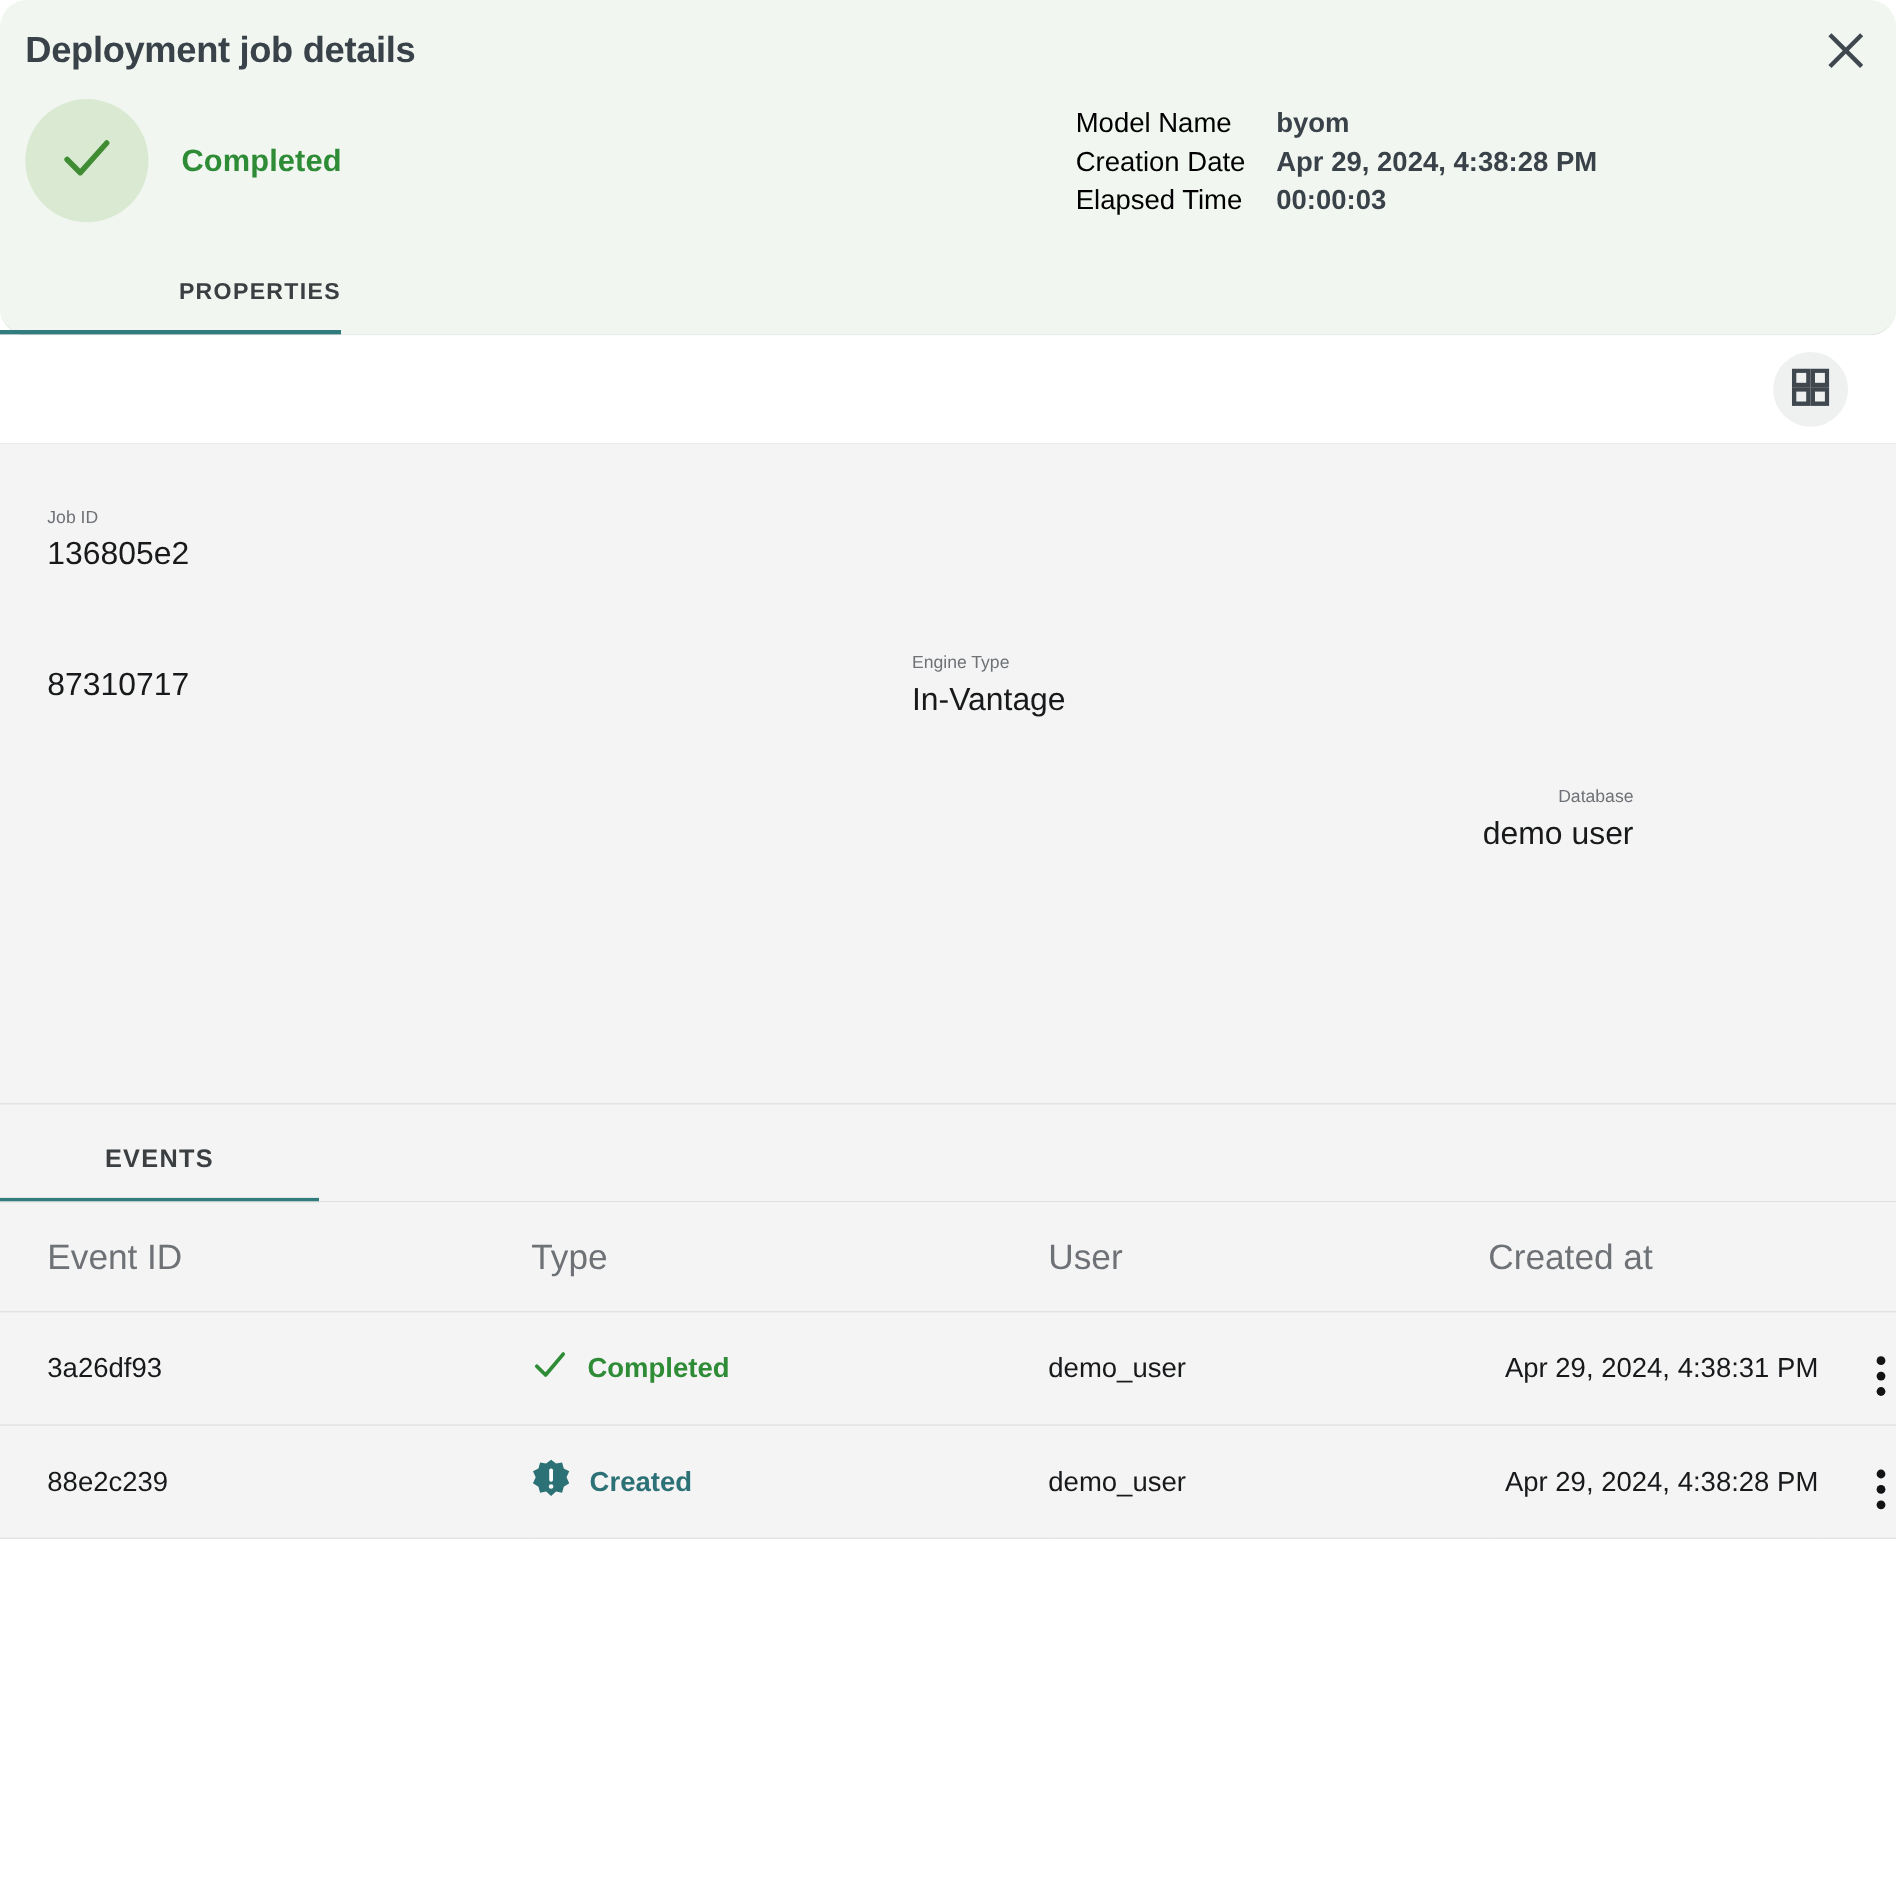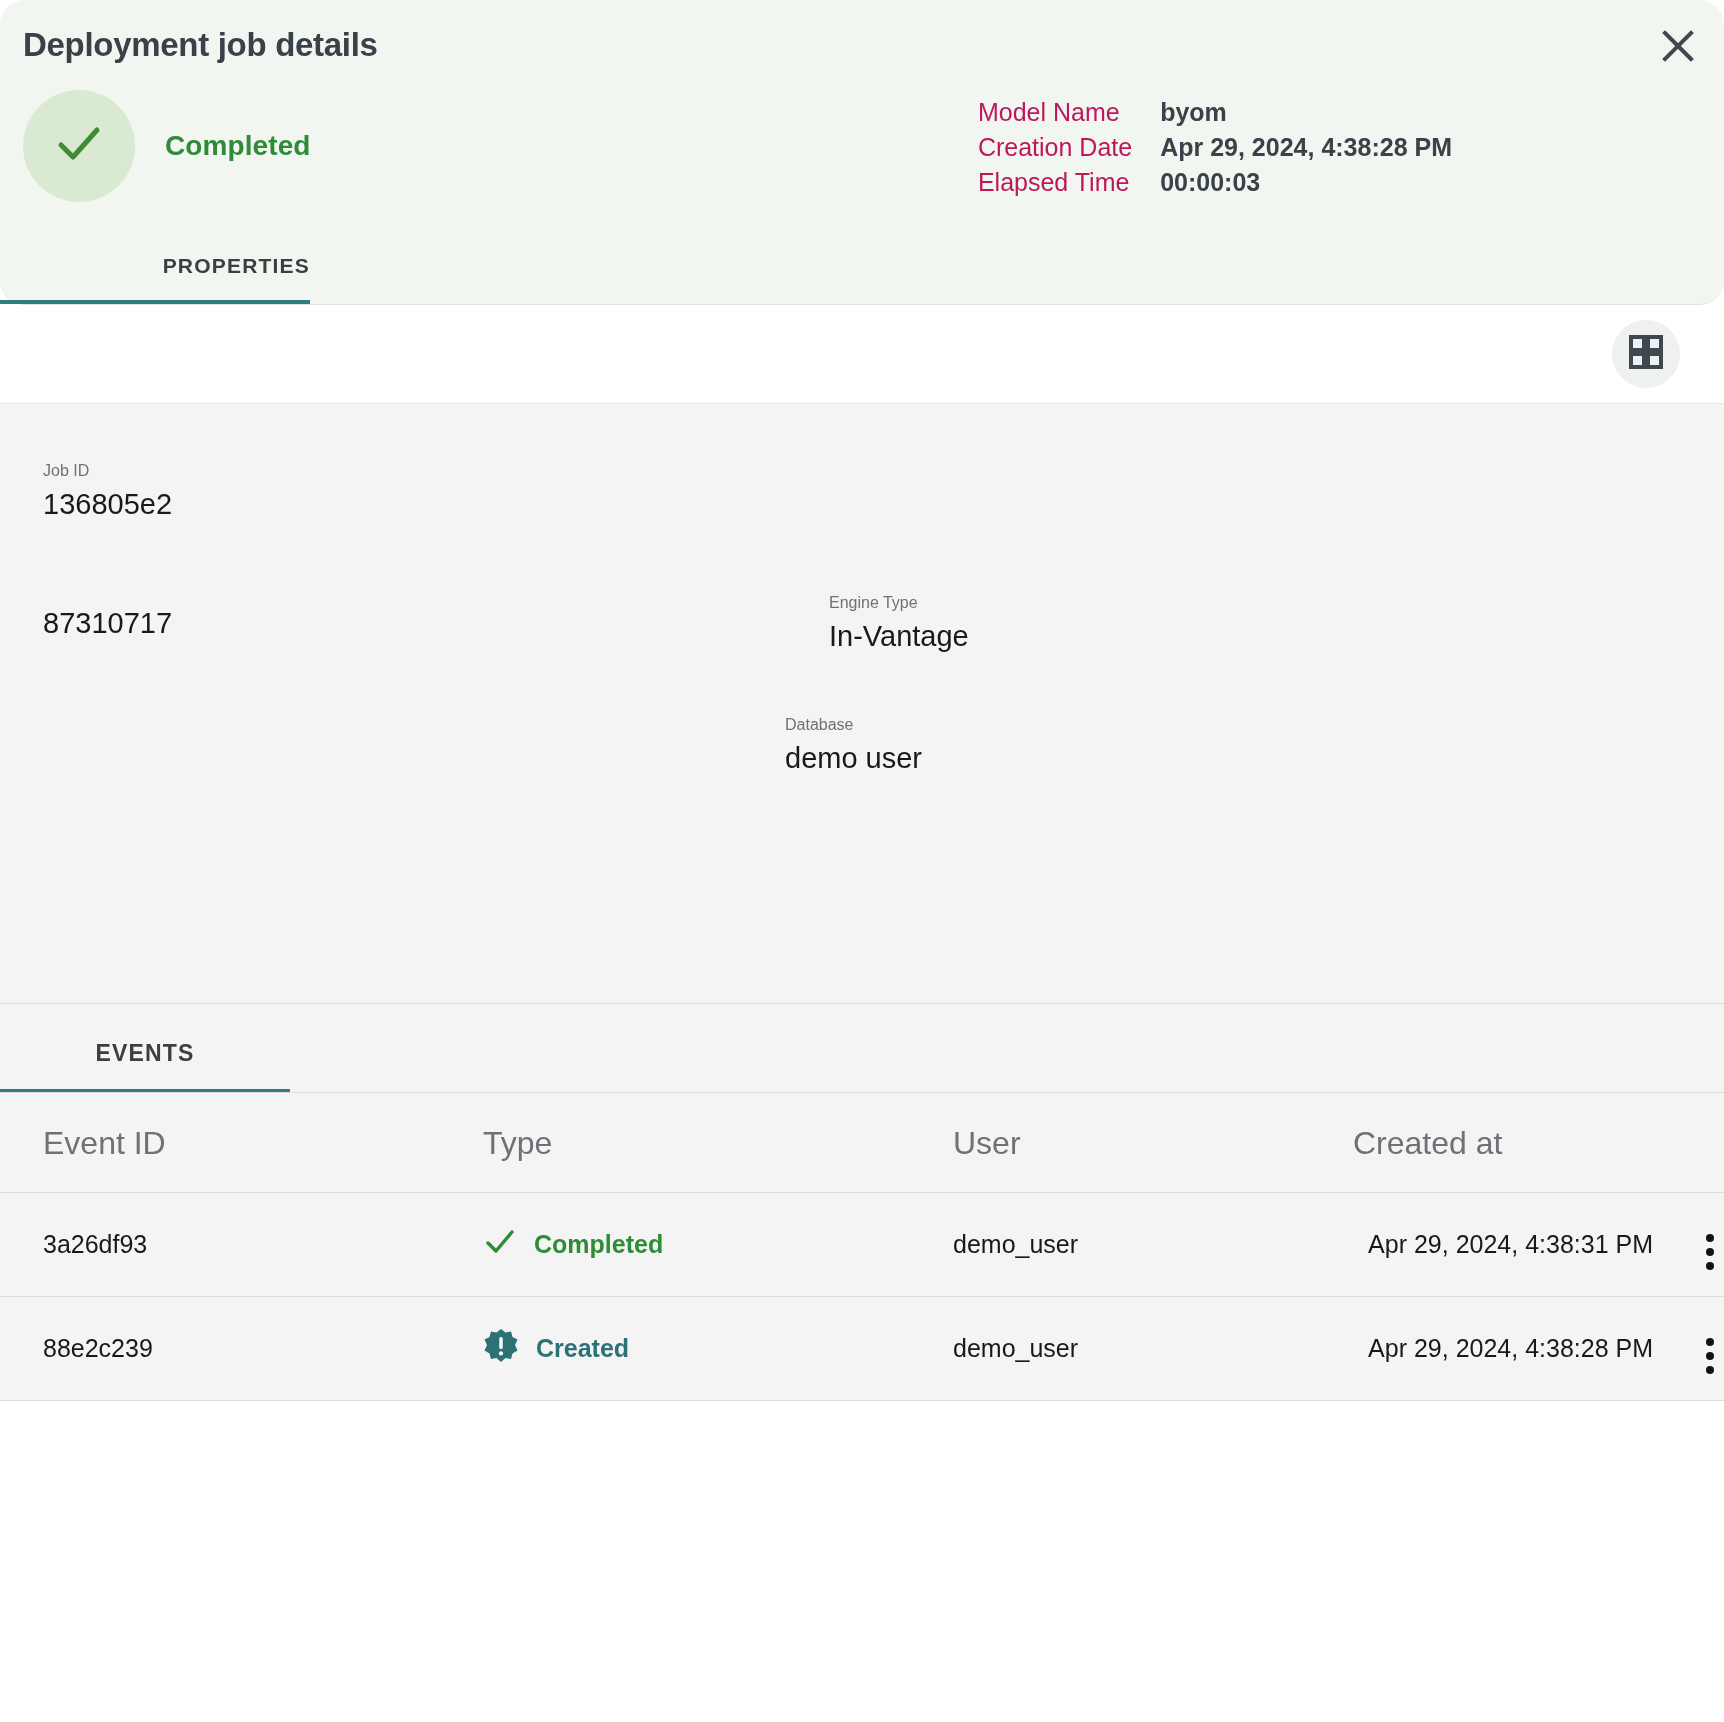--- a/index.html
+++ b/index.html
@@ -89,21 +89,21 @@
     margin-right: 272px;
     margin-top: 8px;
     display: grid;
     grid-template-columns: auto auto;
     column-gap: 28px;
     row-gap: 6px;
     align-items: baseline;
   }
   .meta-label {
     font-size: 25px;
-    color: #be185d;
+    color: #000000;
     white-space: nowrap;
     text-align: left;
   }
   .meta-value {
     font-size: 25px;
     font-weight: bold;
     color: #394149;
     white-space: nowrap;
   }
 
@@ -338,21 +338,21 @@
       <div class="field" style="padding-top:37px;">
         <div class="field-value">87310717</div>
       </div>
     </div>
 
     <div class="prop-col-right">
       <div class="field" style="padding-top:190px;margin-left:44px;">
         <div class="field-label">Engine Type</div>
         <div class="field-value">In-Vantage</div>
       </div>
-      <div class="field" style="padding-top:14px;">
+      <div class="field" style="padding-top:14px;text-align:right;">
         <div class="field-label">Database</div>
         <div class="field-value">demo user</div>
       </div>
     </div>
 
   </div>
 
   <div class="events">
 
     <div class="events-tabbar">

